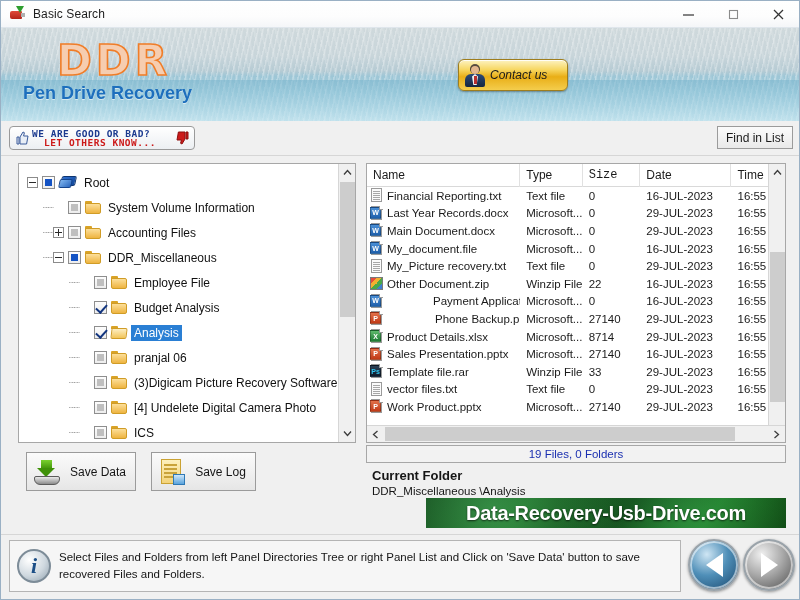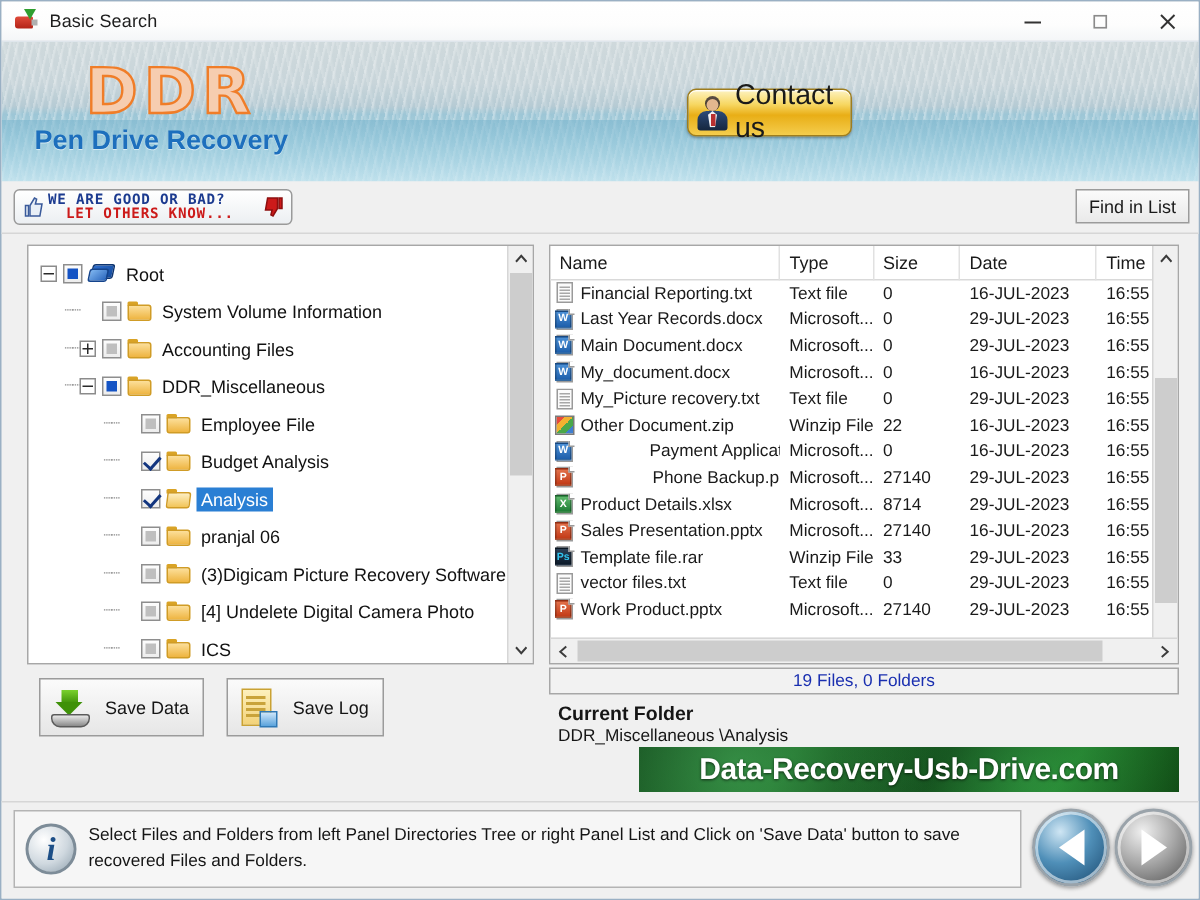--- a/index.html
+++ b/index.html
@@ -127,21 +127,21 @@
   .contact-avatar .shirt {
     position:absolute; left:8px; top:11px; width:6px; height:11px;
     background:#f2f2f2;
     clip-path: polygon(50% 0, 100% 22%, 78% 100%, 22% 100%, 0 22%);
   }
   .contact-avatar .tie {
     position:absolute; left:10px; top:13px; width:3px; height:8px;
     background:#b83030;
   }
   .contact-label {
-    font-size: 19px; color: #1a1a1a;
+    font-size: 12px; color: #1a1a1a; font-style: italic;
   }
 
   
   .toolstrip {
     position: absolute; left: 0; top: 120px;
     width: 800px; height: 35px;
     background: #f0f0f0;
     border-bottom: 1px solid #d6d6d6;
   }
   .rate-badge {
@@ -708,21 +708,21 @@
         <div class="ln" style="top:18px;"></div>
       <div class="fl"></div>
     </div>
     <div class="lbl">Save Log</div>
   </div>
 
   <div class="list-panel">
     <div class="lhead" id="list-head">
         <div class="hc" style="width: 160px;">Name</div>
         <div class="hc" style="width: 65px;">Type</div>
-        <div class="hc" style="width: 60px;">Size</div>
+        <div class="hc" style="width: 60px; font-family: Liberation Mono, monospace;">Size</div>
         <div class="hc" style="width: 95px;">Date</div>
         <div class="hc" style="width: 40px;">Time</div>
       </div>
     <div class="lrows" id="list-rows">
         <div class="lrow">
           <div class="c name" style="width: 160px;">
             <div class="fic txt">
               <div class="sheet"></div>
               <div class="sl" style="top:3px"></div>
               <div class="sl" style="top:5px"></div>
@@ -765,21 +765,21 @@
           <div class="c" style="width: 95px;">29-JUL-2023</div>
           <div class="c" style="width: 40px;">16:55</div>
         </div>
         <div class="lrow">
           <div class="c name" style="width: 160px;">
             <div class="fic word">
               <div class="sheet"></div>
               <div class="badge">W</div>
               <div class="corner"></div>
             </div>
-            <span>My_document.docx</span>
+            <span>My_document.file</span>
           </div>
           <div class="c" style="width: 65px;">Microsoft...</div>
           <div class="c" style="width: 60px;">0</div>
           <div class="c" style="width: 95px;">16-JUL-2023</div>
           <div class="c" style="width: 40px;">16:55</div>
         </div>
         <div class="lrow">
           <div class="c name" style="width: 160px;">
             <div class="fic txt">
               <div class="sheet"></div>

